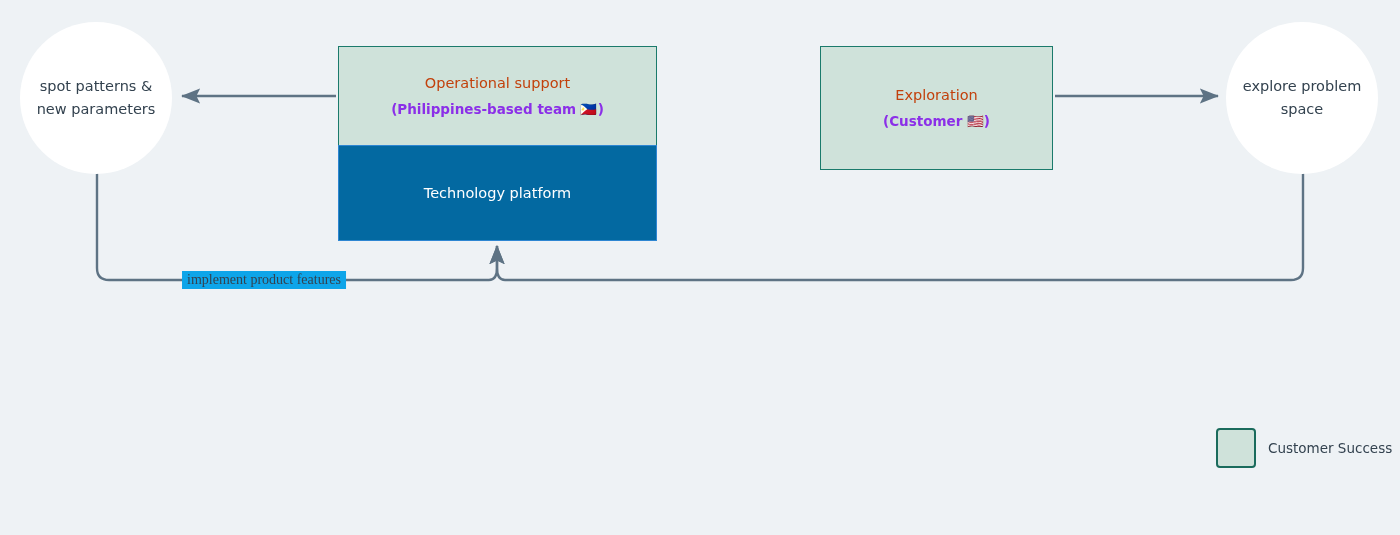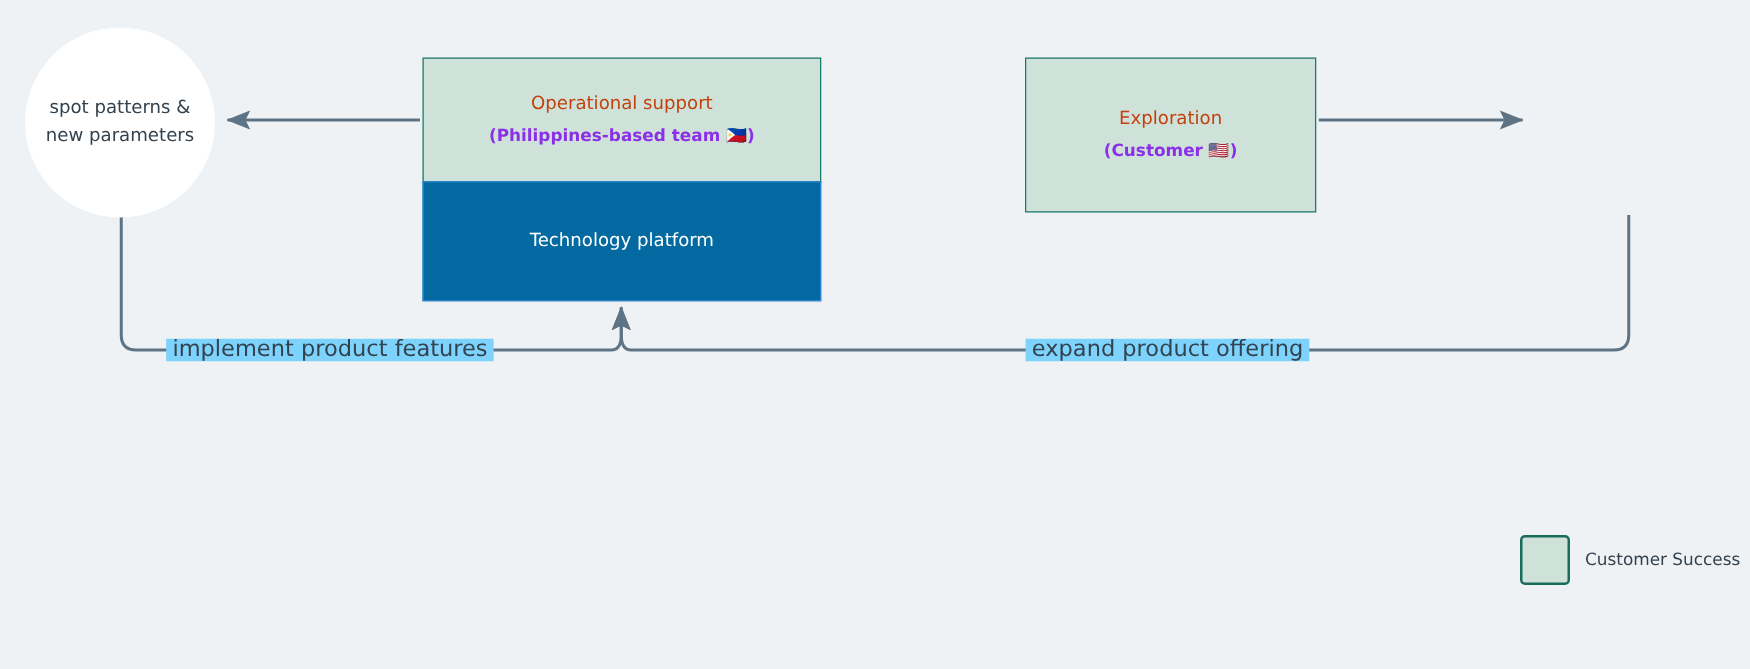--- a/index.html
+++ b/index.html
@@ -106,27 +106,28 @@
   #node-exploration {
     left: 820px;
     top: 46px;
     width: 233px;
     height: 124px;
   }
 
   
   .edge-label {
     position: absolute;
-    background: #7dd3fc;
+    background: #0ea5e9;
     color: #33424f;
-    font-size: 18px;
+    font-size: 14px;
     line-height: 18px;
     padding: 0 5px;
     white-space: nowrap;
     transform: translate(-50%, -50%);
+    font-family: Liberation Serif, serif;
   }
   #label-implement-product-features {
     left: 264px;
     top: 280px;
   }
   #label-expand-product-offering {
     left: 934px;
     top: 280px;
   }
 
@@ -188,21 +189,20 @@
       <path d="M97,172 L97,268 Q97,280 109,280 L489,280 Q497,280 497,268 L497,246" stroke="#5e7384" stroke-width="2.4" fill="none" marker-end="url(#arrowhead)"></path>
     </g>
 
     <g>
       <path d="M1303,172 L1303,268 Q1303,280 1291,280 L505,280 Q497,280 497,268 L497,246" stroke="#5e7384" stroke-width="2.4" fill="none" marker-end="url(#arrowhead)"></path>
     </g>
   </svg>
 
   <div class="edge-label" id="label-implement-product-features">implement product features</div>
 
-  <div class="edge-label" id="label-expand-product-offering">expand product offering</div>
 
   <div class="circle-node" id="circle-spot-patterns">
     <span>
       <span>spot patterns &amp;</span><br>
       <span>new parameters</span>
     </span>
   </div>
 
   <div class="rect-node cs" id="node-operational-support">
     <div class="node-title">Operational support</div>
@@ -211,20 +211,26 @@
 
   <div class="rect-node eng" id="node-technology-platform">
     <div class="node-title">Technology platform</div>
   </div>
 
   <div class="rect-node cs" id="node-exploration">
     <div class="node-title">Exploration</div>
     <div class="node-sub">(Customer 🇺🇸)</div>
   </div>
 
+  <div class="circle-node" id="circle-explore-problem">
+    <span>
+      <span>explore problem</span><br>
+      <span>space</span>
+    </span>
+  </div>
 
   <div id="legend">
     <div class="legend-row">
       <div class="legend-swatch cs"></div>
       <div class="legend-text">Customer Success</div>
     </div>
   </div>
 
 </div>
 

